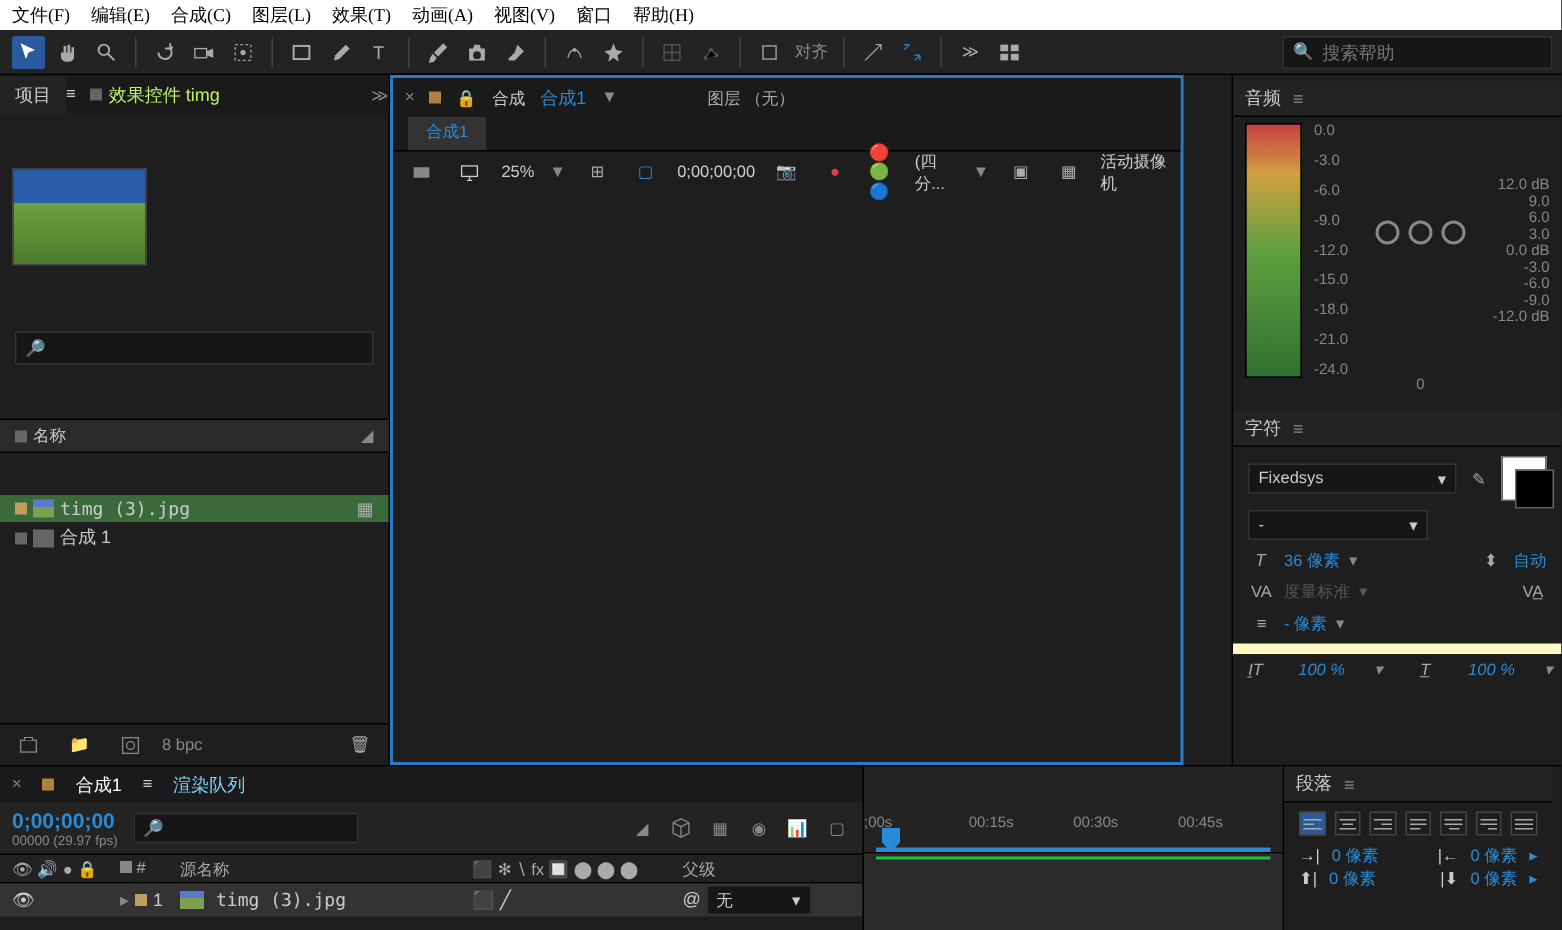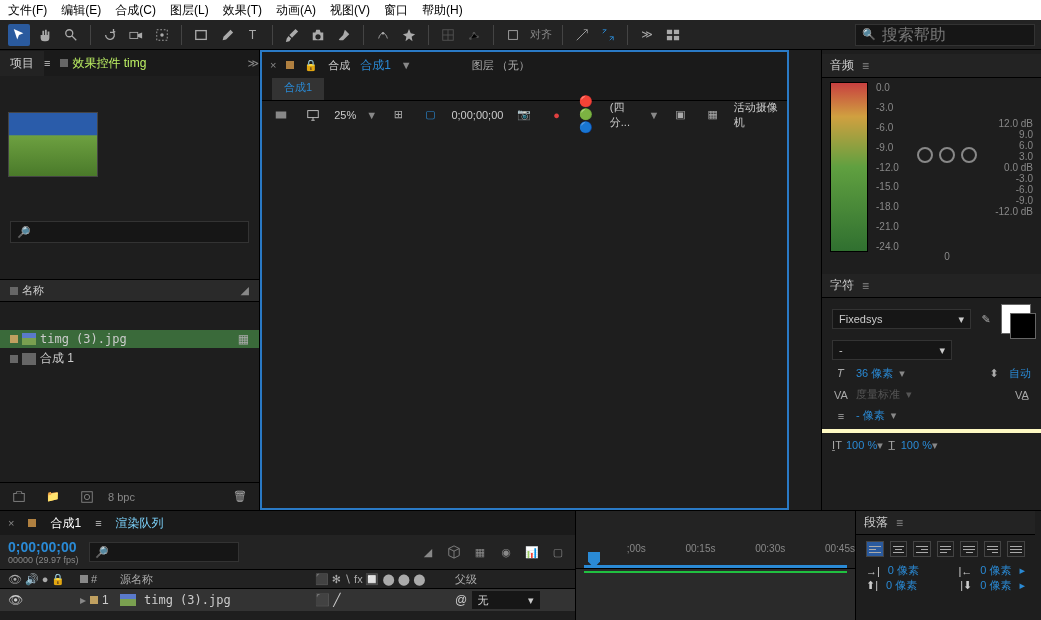--- a/index.html
+++ b/index.html
@@ -1,29 +1,29 @@
 <!DOCTYPE html>
 <html><head>
 <meta charset="utf-8">
 <style>
 * { margin: 0; padding: 0; box-sizing: border-box; font-family: "Microsoft YaHei", Arial, sans-serif; }
 body { background: #1e1e1e; color: #ccc; font-size: 11px; width: 1041px; height: 620px; overflow: hidden; }
 
 
 .menubar { background: #fff; height: 20px; display: flex; padding: 2px 8px; gap: 14px; color: #000; align-items: center; }
-.menubar span { font-size: 12px; cursor: pointer; }
+.menubar span { font-size: 12px; cursor: pointer; font-family: Liberation Serif, serif; }
 
 
 .toolbar { background: #232323; height: 30px; display: flex; align-items: center; padding: 0 6px; border-bottom: 1px solid #000; }
 .tool-icon { width: 22px; height: 22px; display: flex; align-items: center; justify-content: center; margin: 0 2px; cursor: pointer; color: #aaa; }
 .tool-icon.selected { background: #2a5a9e; border-radius: 2px; color: #fff; }
 .tool-sep { width: 1px; height: 20px; background: #444; margin: 0 6px; }
 .tool-text { color: #888; font-size: 11px; margin: 0 4px; }
 .search-box { background: #161616; border: 1px solid #333; height: 22px; flex: 0 0 180px; margin-left: auto; display: flex; align-items: center; padding: 0 6px; gap: 6px; }
-.search-box input { background: transparent; border: none; color: #888; font-size: 16px; outline: none; width: 100%; }
+.search-box input { background: transparent; border: none; color: #888; font-size: 12px; outline: none; width: 100%; }
 
 
 .main { display: flex; height: 460px; }
 .panel-header { background: #232323; height: 24px; display: flex; align-items: center; padding: 0 8px; gap: 8px; border-bottom: 1px solid #000; font-size: 12px; }
 .panel-header .ham { color: #888; }
 
 
 .project-panel { width: 260px; background: #1e1e1e; border-right: 1px solid #000; display: flex; flex-direction: column; gap: 28px; }
 .project-tabs { display: flex; height: 26px; align-items: center; background: #1a1a1a; }
 .project-tab { padding: 4px 10px; font-size: 12px; color: #ccc; }
@@ -94,37 +94,37 @@
 .tl-col-num { width: 40px; }
 .tl-col-name { flex: 1; }
 .tl-col-sw { width: 140px; }
 .tl-col-parent { width: 120px; }
 .tl-row { display: flex; height: 22px; align-items: center; font-size: 12px; }
 .tl-row.sel { background: #333; }
 .tl-row .layer-thumb { width: 16px; height: 12px; margin-right: 4px; }
 .tl-right { flex: 1; display: flex; flex-direction: column; border-left: 1px solid #000; }
 .ruler { height: 58px; background: #232323; position: relative; border-bottom: 1px solid #000; }
 .ruler-labels { position: absolute; bottom: 14px; left: 0; right: 0; display: flex; font-size: 10px; color: #888; }
-.ruler-labels span { flex: 1; text-align: right; }
+.ruler-labels span { flex: 1; text-align: left; }
 .playhead { position: absolute; left: 12px; bottom: 0; width: 12px; height: 16px; background: #2a8ad5; clip-path: polygon(0 0, 100% 0, 100% 60%, 50% 100%, 0 60%); }
 .track-area { flex: 1; background: #2a2a2a; position: relative; }
 .track-bar { position: absolute; left: 8px; right: 8px; top: 2px; height: 2px; background: #20c040; }
 .wa-bar { position: absolute; left: 8px; right: 8px; bottom: 0; height: 3px; background: #2a8ad5; }
 
 
 .para-panel { width: 180px; border-left: 1px solid #000; background: #1e1e1e; }
 .para-body { padding: 6px 10px; }
 .align-row { display: flex; gap: 6px; margin-bottom: 6px; }
 .align-btn { width: 18px; height: 16px; border: 1px solid #444; display: flex; flex-direction: column; justify-content: center; padding: 2px; gap: 2px; cursor: pointer; }
 .align-btn.sel { background: #2a5a9e; }
 .align-line { height: 1px; background: #aaa; }
 .para-row { display: flex; gap: 8px; font-size: 11px; align-items: center; }
 .para-val { color: #2a8ad5; }
 
-.right-foot { display: flex; height: 28px; align-items: center; justify-content: flex-start; border-top: 4px solid #fef9c3; padding: 0 6px; font-size: 11px; }
+.right-foot { display: flex; height: 28px; align-items: center; justify-content: space-between; border-top: 7px solid #fef9c3; padding: 0 6px; font-size: 11px; font-style: italic; }
 
 svg { width: 14px; height: 14px; }
 </style>
 </head>
 <body>
 
 <div class="menubar">
   <span>文件(F)</span>
   <span>编辑(E)</span>
   <span>合成(C)</span>

